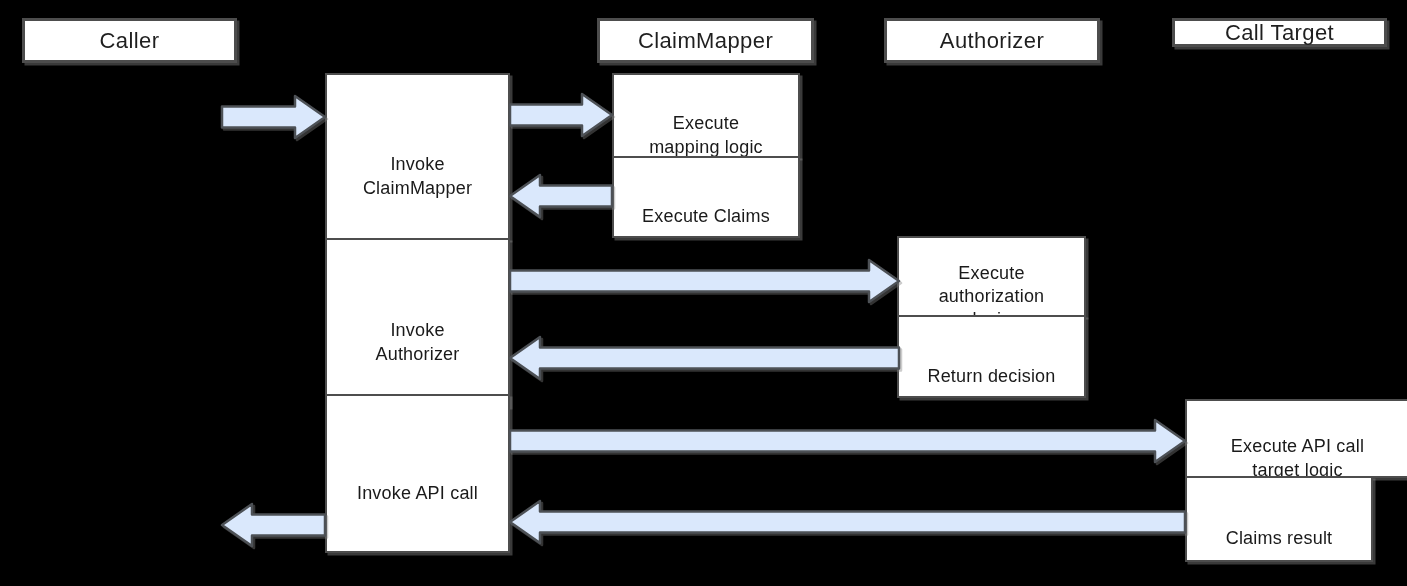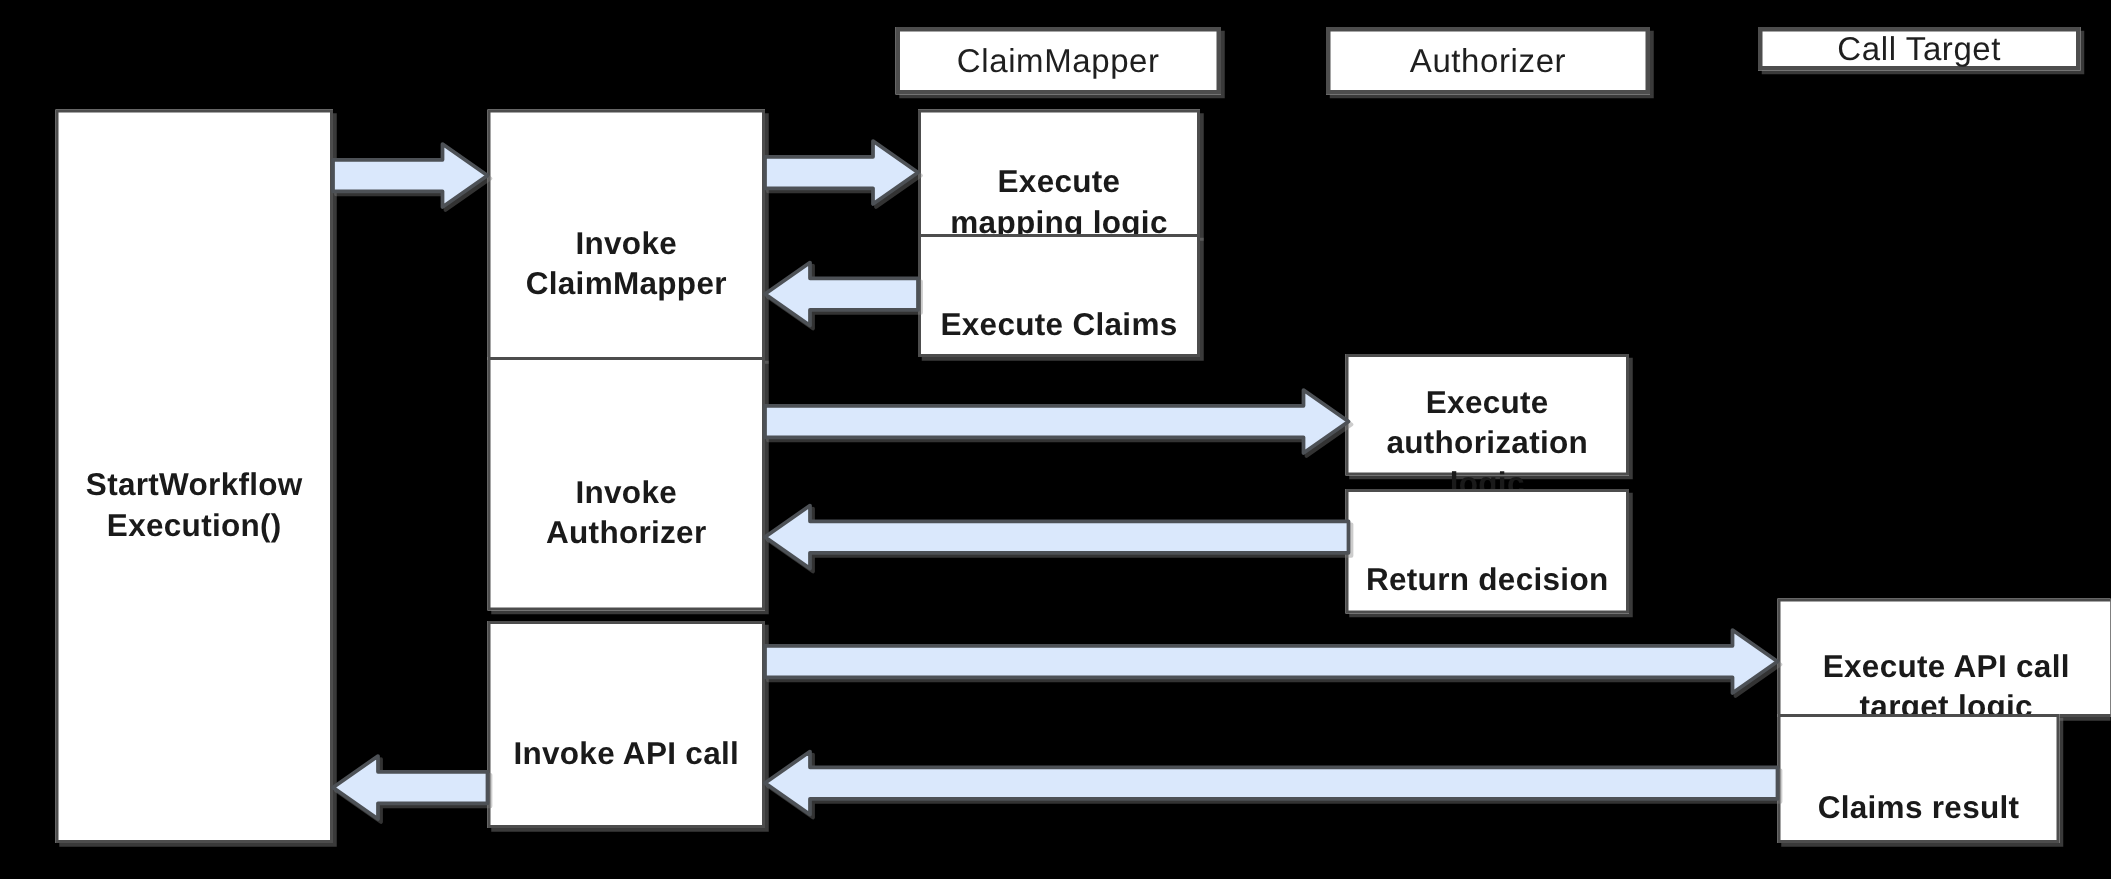--- a/index.html
+++ b/index.html
@@ -24,73 +24,72 @@
     box-shadow:2.5px 2.5px 0 rgba(128,128,128,0.45);
     display:flex;align-items:center;justify-content:center;
     text-align:center;color:var(--text);
   }
   .header{
     border-width:3px;
     font-size:22px;font-weight:400;letter-spacing:.4px;color:#1f1f1f;
   }
   .lbl{
     white-space:pre-line;
-    font-size:21px;font-weight:700;line-height:1.28;letter-spacing:.2px;
+    font-size:18px;font-weight:400;line-height:1.28;letter-spacing:.2px;
     color:var(--text);
     margin-top:40px;
   }
   .arrow{position:absolute;overflow:visible;filter:drop-shadow(2px 2.5px 0 rgba(128,128,128,0.4));}
   .arrow-shape{fill:var(--arrow-fill);stroke:var(--arrow-stroke);stroke-width:2.5;stroke-linejoin:round;}
 </style>
 </head>
 <body>
 
 <div class="stage">
 
+  <div class="box header" style="left:22px;top:18px;width:215px;height:45px">
+    <span>Caller</span>
+  </div>
   <div class="box header" style="left:597px;top:18px;width:217px;height:45px">
     <span>ClaimMapper</span>
   </div>
   <div class="box header" style="left:884px;top:18px;width:216px;height:45px">
     <span>Authorizer</span>
   </div>
   <div class="box header" style="left:1172px;top:18px;width:215px;height:29px">
     <span>Call Target</span>
   </div>
 
-  <div class="box" style="left:37px;top:73px;width:185px;height:489px">
-    <span class="lbl">StartWorkflow
-Execution()</span>
-  </div>
 
   <div class="box" style="left:325px;top:73px;width:185px;height:167px">
     <span class="lbl">Invoke
 ClaimMapper</span>
   </div>
   <div class="box" style="left:325px;top:238px;width:185px;height:169px">
     <span class="lbl">Invoke
 Authorizer</span>
   </div>
-  <div class="box" style="left:325px;top:414px;width:185px;height:138px">
+  <div class="box" style="left:325px;top:394px;width:185px;height:159px">
     <span class="lbl">Invoke API call</span>
   </div>
 
   <div class="box" style="left:612px;top:73px;width:188px;height:85px">
     <span class="lbl">Execute
 mapping logic</span>
   </div>
   <div class="box" style="left:612px;top:156px;width:188px;height:82px">
     <span class="lbl">Execute Claims</span>
   </div>
 
   <div class="box" style="left:897px;top:236px;width:189px;height:81px">
     <span class="lbl">Execute
 authorization
 logic</span>
   </div>
-  <div class="box" style="left:897px;top:326px;width:189px;height:83px">
+  <div class="box" style="left:897px;top:315px;width:189px;height:83px">
     <span class="lbl">Return decision</span>
   </div>
 
   <div class="box" style="left:1185px;top:399px;width:225px;height:79px">
     <span class="lbl">Execute API call
 target logic</span>
   </div>
   <div class="box" style="left:1185px;top:476px;width:188px;height:86px">
     <span class="lbl">Claims result</span>
   </div>

